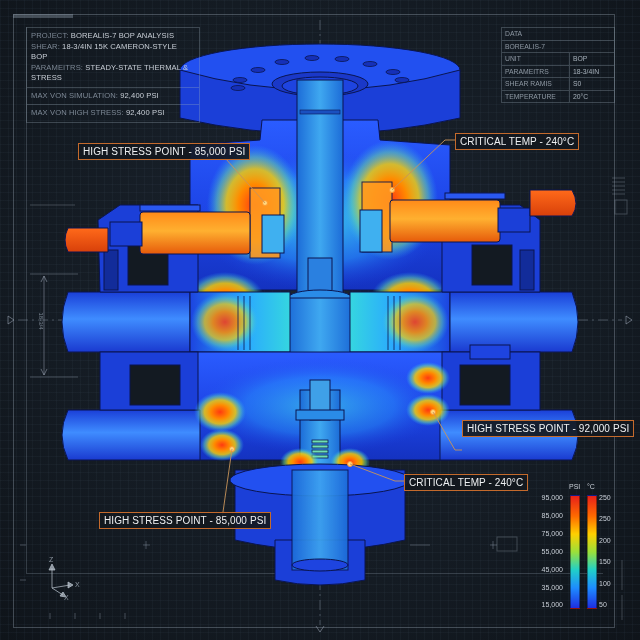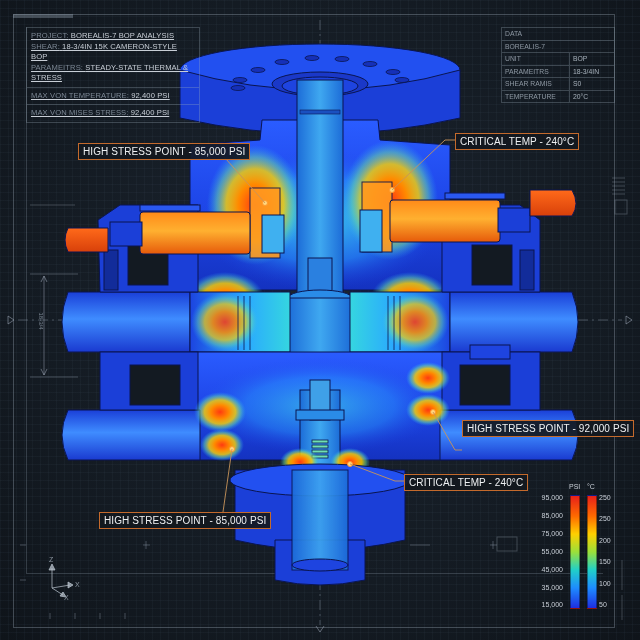--- a/index.html
+++ b/index.html
@@ -7,21 +7,21 @@
     .bg{position:absolute;inset:0;background:
       radial-gradient(ellipse at 50% 45%,#1c2530 0%,#141b23 60%,#0f141a 100%);}
     .grid{position:absolute;inset:0;background-image:
       linear-gradient(rgba(120,150,180,0.05) 1px,transparent 1px),
       linear-gradient(90deg,rgba(120,150,180,0.05) 1px,transparent 1px);
       background-size:8px 8px;}
     .frame{position:absolute;left:13px;top:14px;width:600px;height:612px;border:1px solid rgba(160,175,190,0.35);}
     .frame-inner{position:absolute;left:26px;top:27px;width:576px;height:546px;border-left:1px solid rgba(160,175,190,0.25);border-bottom:1px solid rgba(160,175,190,0.25);}
     .frame-tab{position:absolute;left:13px;top:14px;width:60px;height:4px;background:rgba(160,175,190,0.35);}
     .info{position:absolute;left:26px;top:27px;width:172px;border:1px solid rgba(160,175,190,0.3);font-size:7.6px;color:#c8ced6;letter-spacing:0.1px;}
-    .info .blk{padding:3px 4px;border-bottom:1px solid rgba(160,175,190,0.3);line-height:10.5px;text-decoration:underline;}
+    .info .blk{padding:3px 4px;border-bottom:1px solid rgba(160,175,190,0.3);line-height:10.5px;}
     .info .blk:last-child{border-bottom:none;}
     .info .k{color:#7c8794;}
     .data{position:absolute;left:501px;top:27px;width:112px;border:1px solid rgba(160,175,190,0.3);font-size:6.8px;color:#8e98a3;}
     .data .r{display:flex;border-bottom:1px solid rgba(160,175,190,0.3);height:11.5px;line-height:11.5px;}
     .data .r:last-child{border-bottom:none;}
     .data .c1{flex:0 0 64px;padding-left:3px;border-right:1px solid rgba(160,175,190,0.3);}
     .data .c2{padding-left:3px;color:#a6b0ba;}
     .data .full{padding-left:3px;}
     svg.main{position:absolute;left:0;top:0;}
     .callout{position:absolute;border:1.5px solid #c46a2c;background:rgba(20,24,30,0.92);color:#eef0f2;font-size:10px;padding:2px 4px;white-space:nowrap;letter-spacing:0.1px;}
@@ -256,22 +256,22 @@
       <path d="M60 596 L66 597 L63 592 Z"></path>
   </g>
 </svg>
 
 <div class="info">
   <div class="blk">
     <div><span class="k">PROJECT:</span> <span>BOREALIS-7 BOP ANALYSIS</span></div>
     <div><span class="k">SHEAR:</span> <span>18-3/4IN 15K CAMERON-STYLE BOP</span></div>
     <div><span class="k">PARAMEITRS:</span> <span>STEADY-STATE THERMAL &amp; STRESS</span></div>
   </div>
-  <div class="blk"><span class="k">MAX VON TEMPERATURE:</span> <span>92,400 PSI</span></div>
-  <div class="blk"><span class="k">MAX VON MISES STRESS:</span> <span>92,400 PSI</span></div>
+  <div class="blk"><span class="k">MAX VON SIMULATION:</span> <span>92,400 PSI</span></div>
+  <div class="blk"><span class="k">MAX VON HIGH STRESS:</span> <span>92,400 PSI</span></div>
 </div>
 
 <div class="data">
   <div class="r">
       <span class="full">DATA</span>
     </div>
   <div class="r">
       <span class="full">BOREALIS-7</span>
     </div>
   <div class="r">

